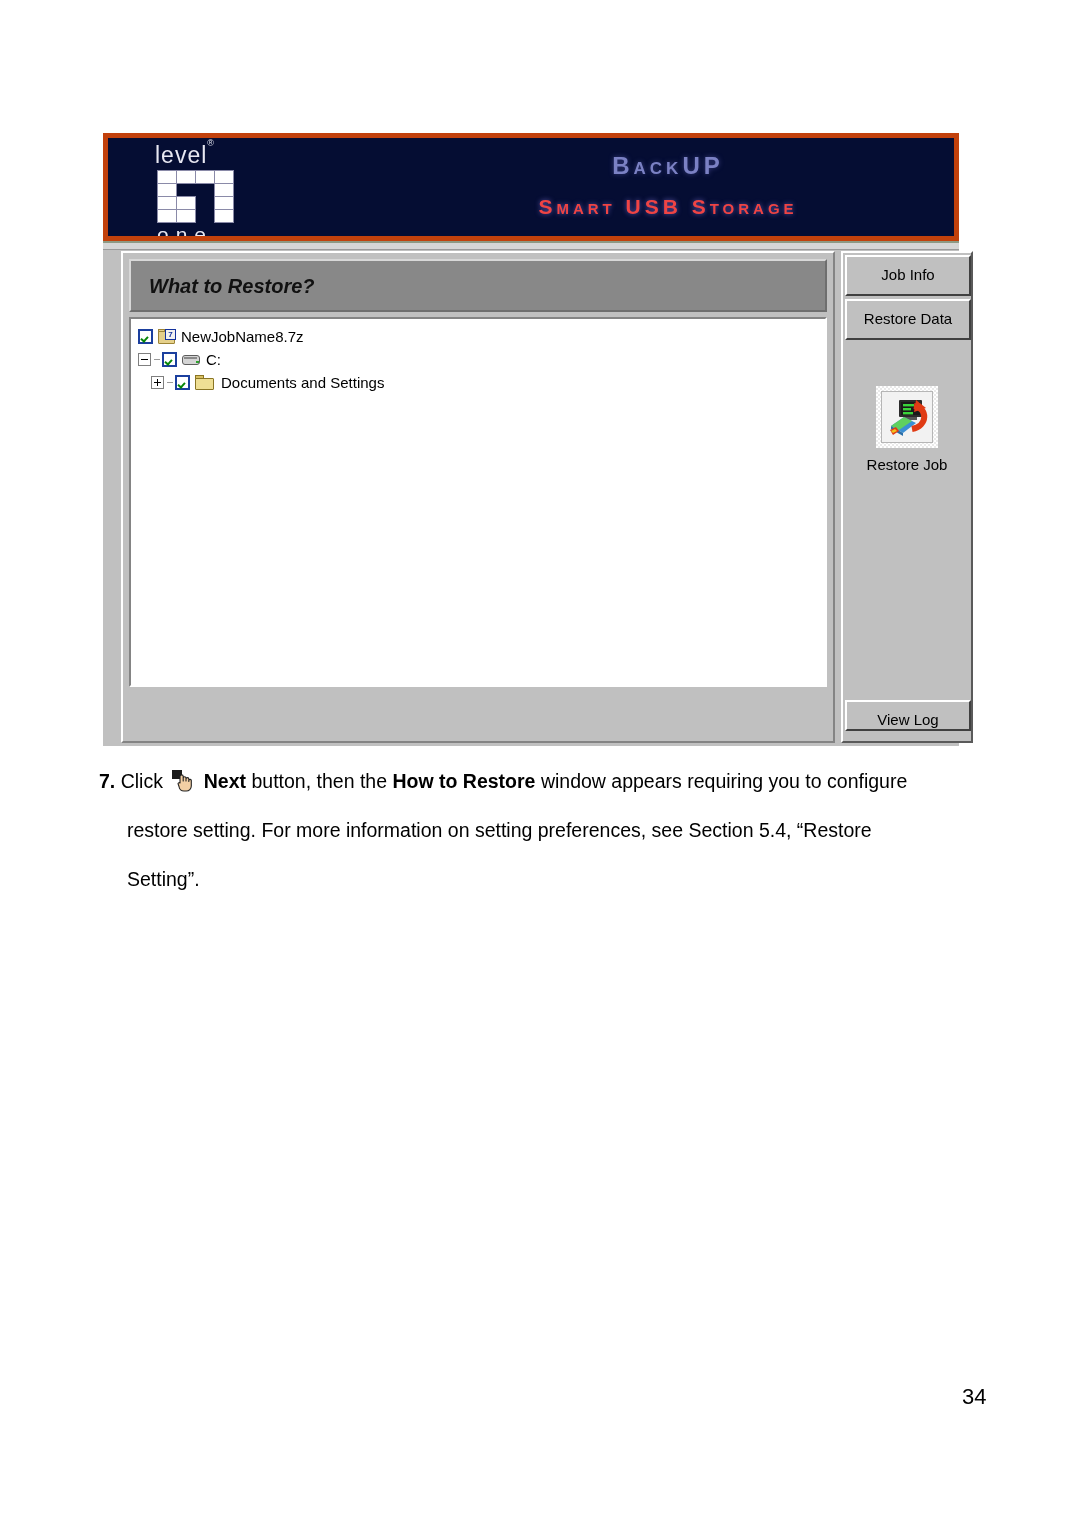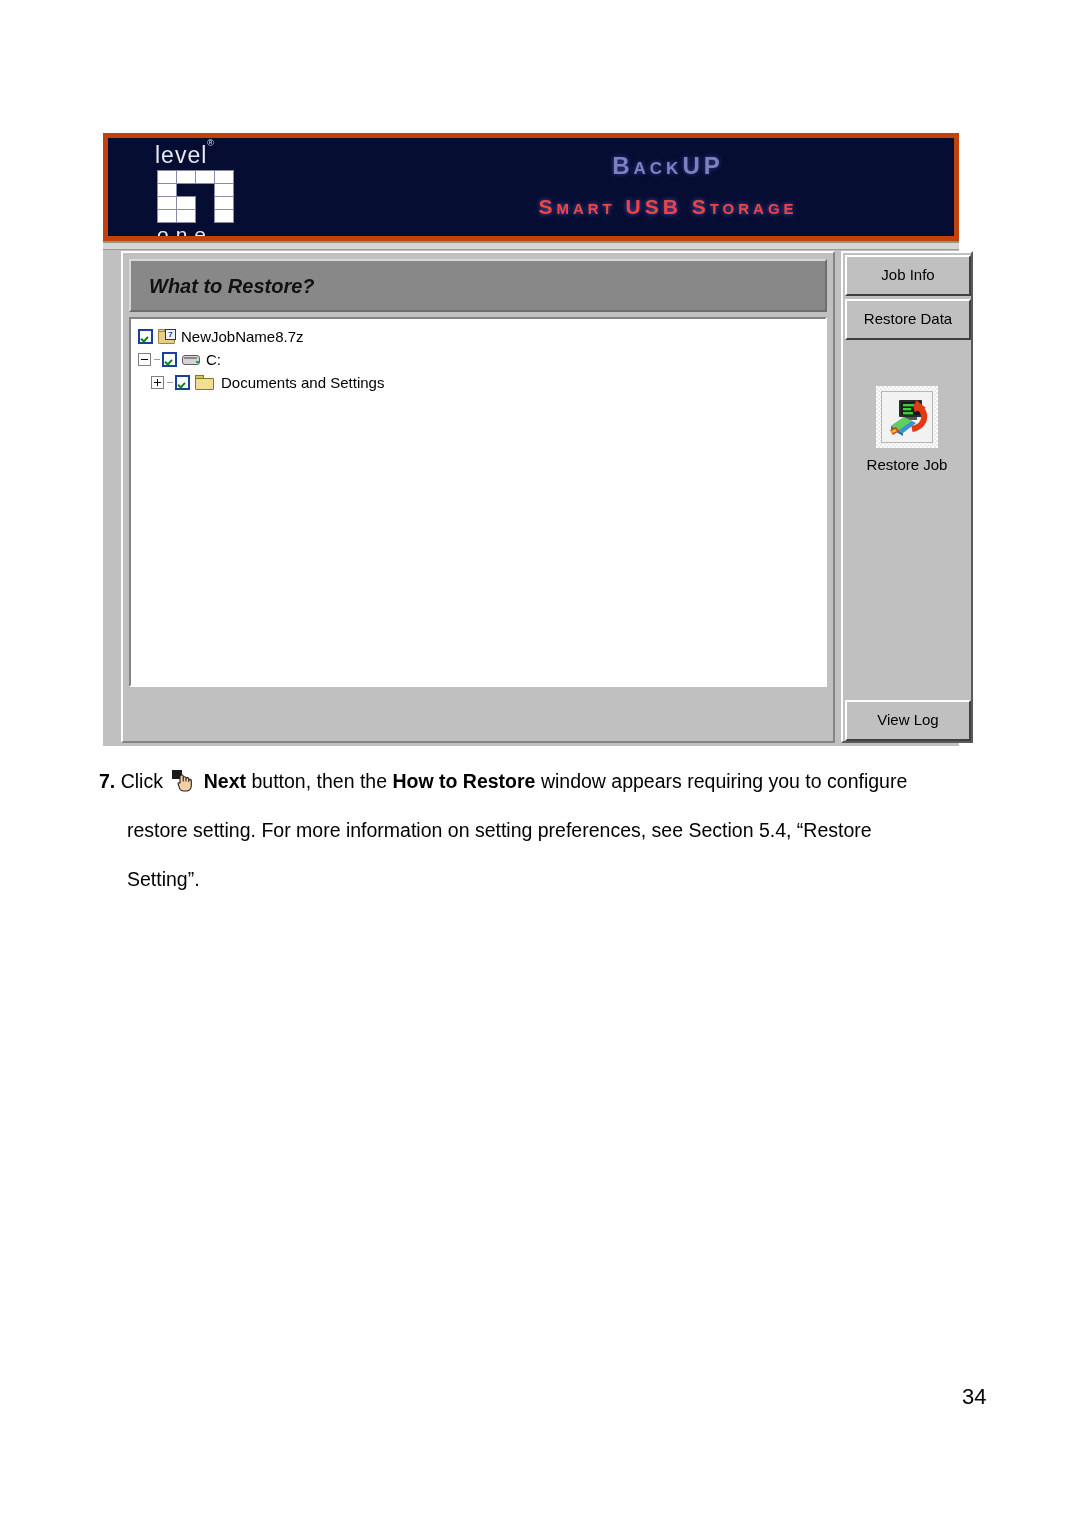--- a/index.html
+++ b/index.html
@@ -387,21 +387,21 @@
   }
   #btn-job-info {
     left: 2px; top: 2px; width: 126px; height: 41px;
     border-color: #ffffff #404040 #404040 #ffffff;
   }
   #btn-restore-data {
     left: 2px; top: 46px; width: 126px; height: 41px;
     border-color: #ffffff #404040 #404040 #ffffff;
   }
   #btn-view-log {
-    left: 2px; top: 447px; width: 126px; height: 41px;
+    left: 2px; top: 447px; width: 126px; height: 31px;
     border-color: #ffffff #404040 #404040 #ffffff;
   }
 
   #restore-job-block {
     position: absolute;
     left: 0;
     top: 96px;
     width: 128px;
     text-align: center;
     margin-top: 37px;

